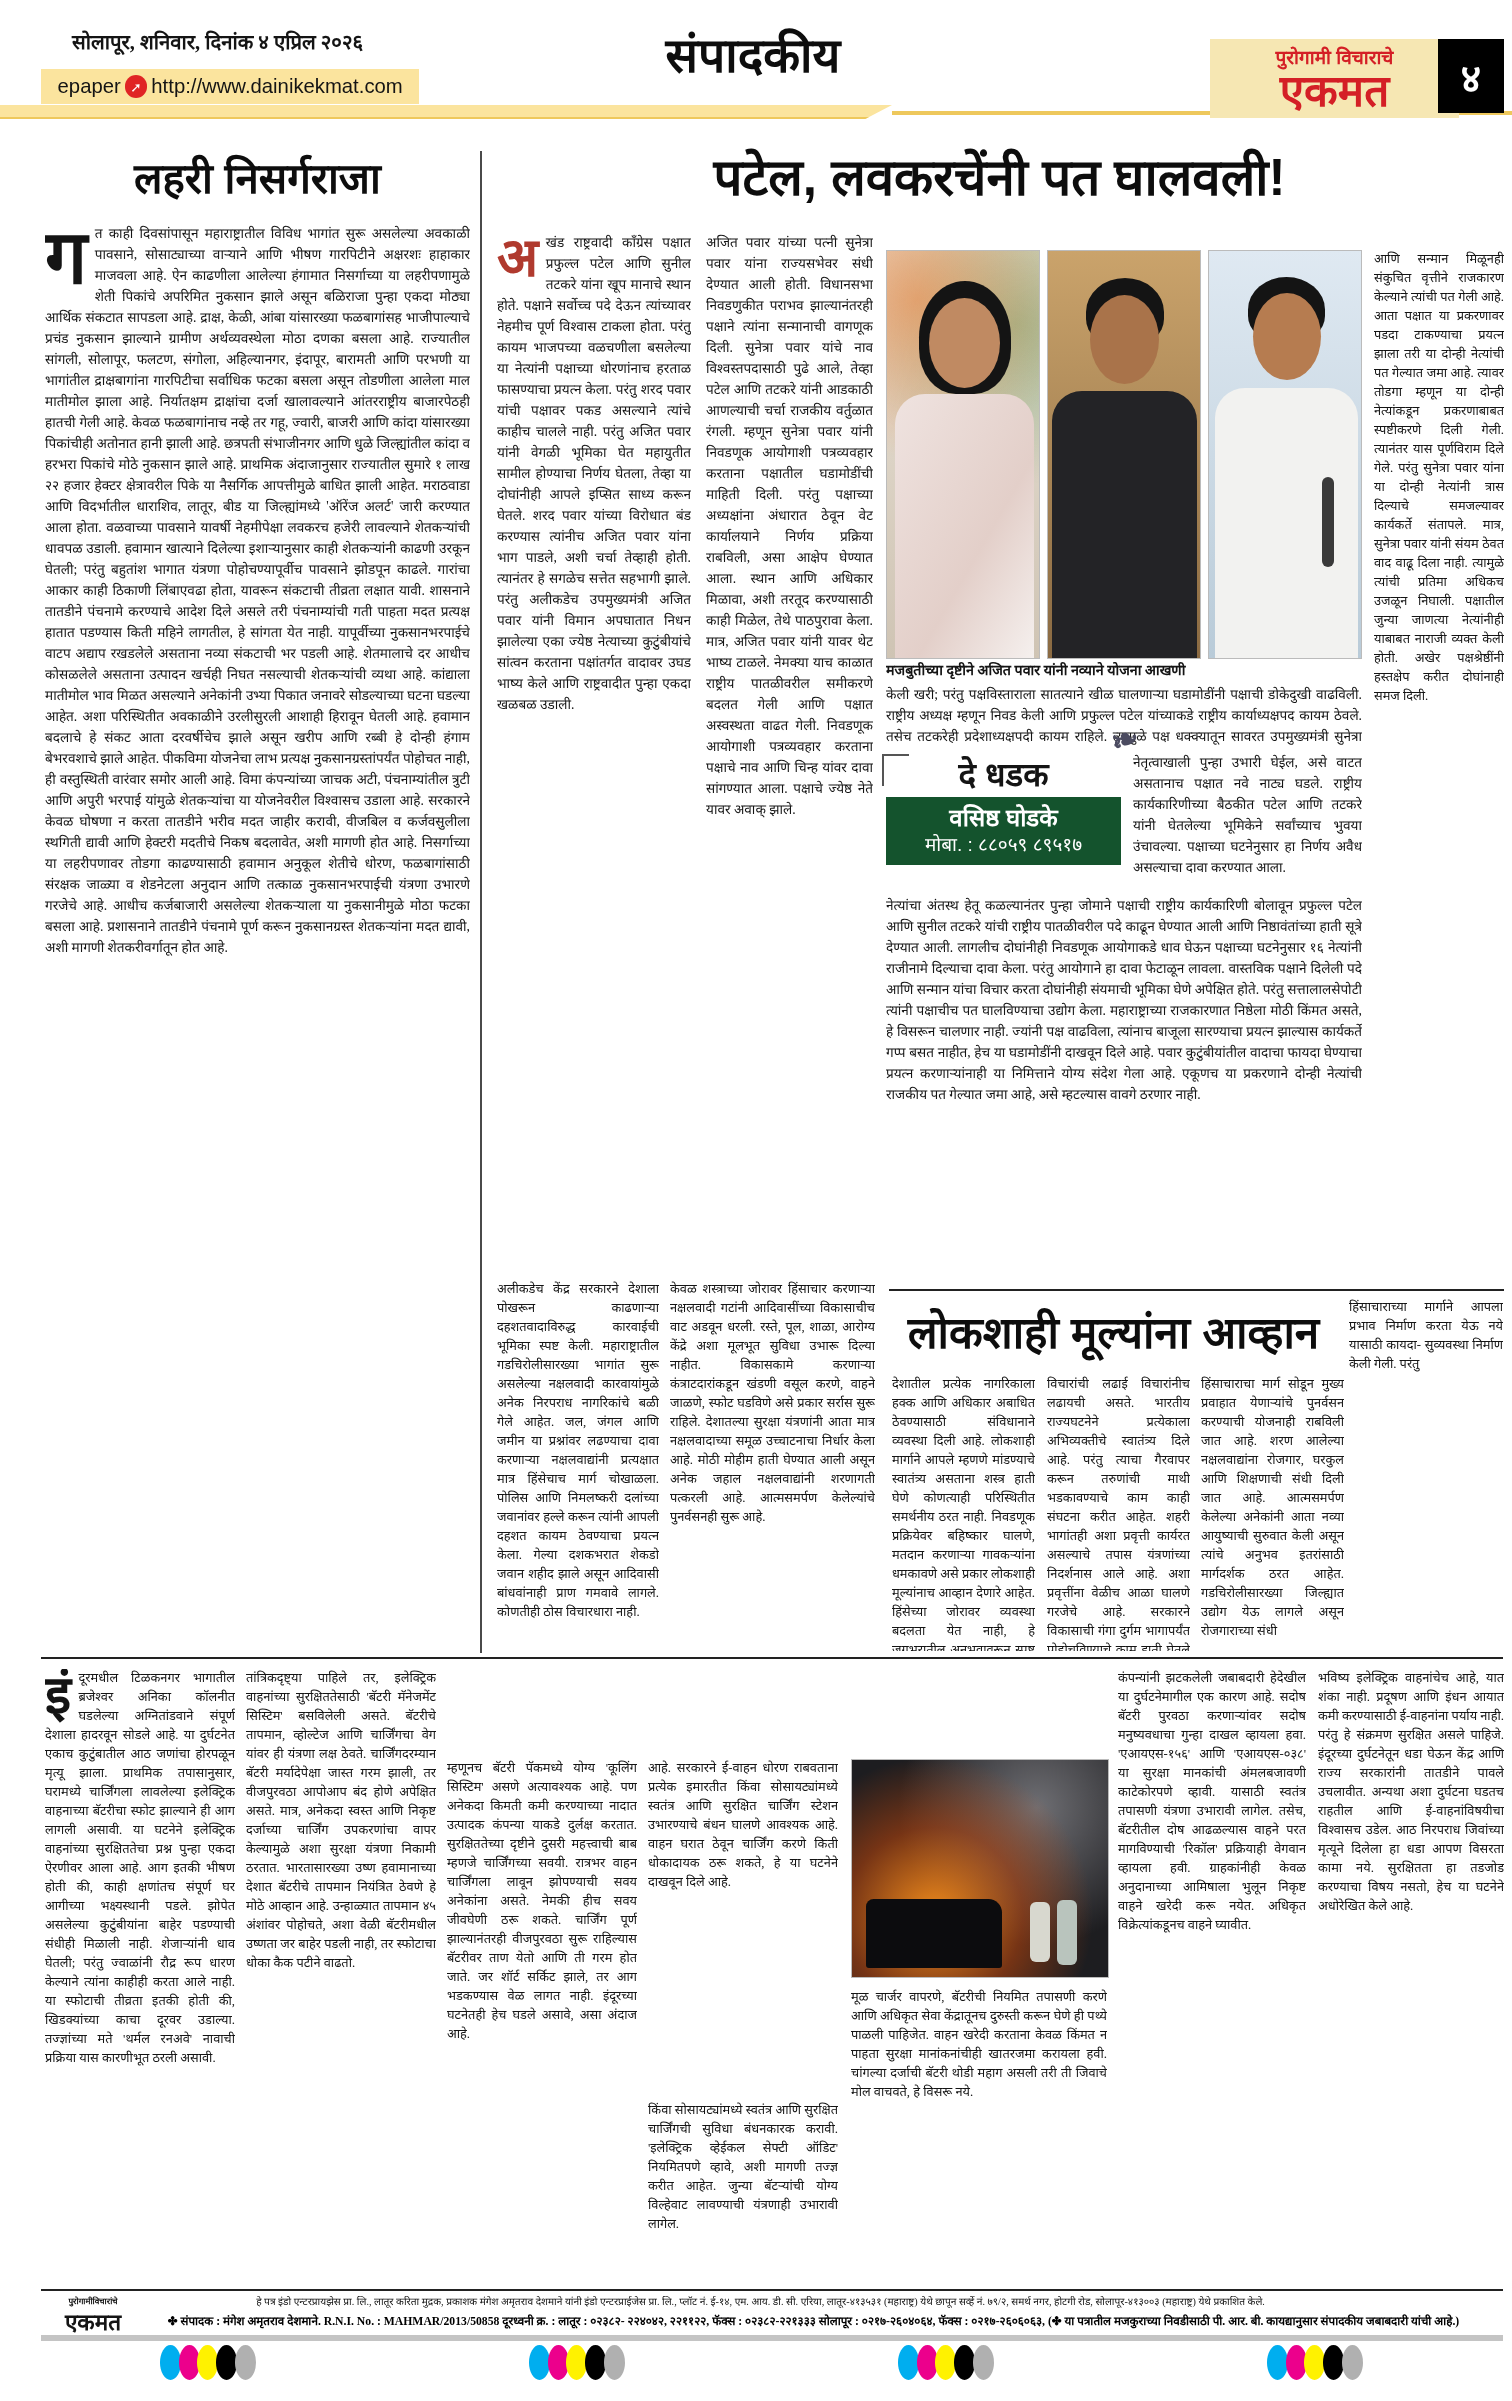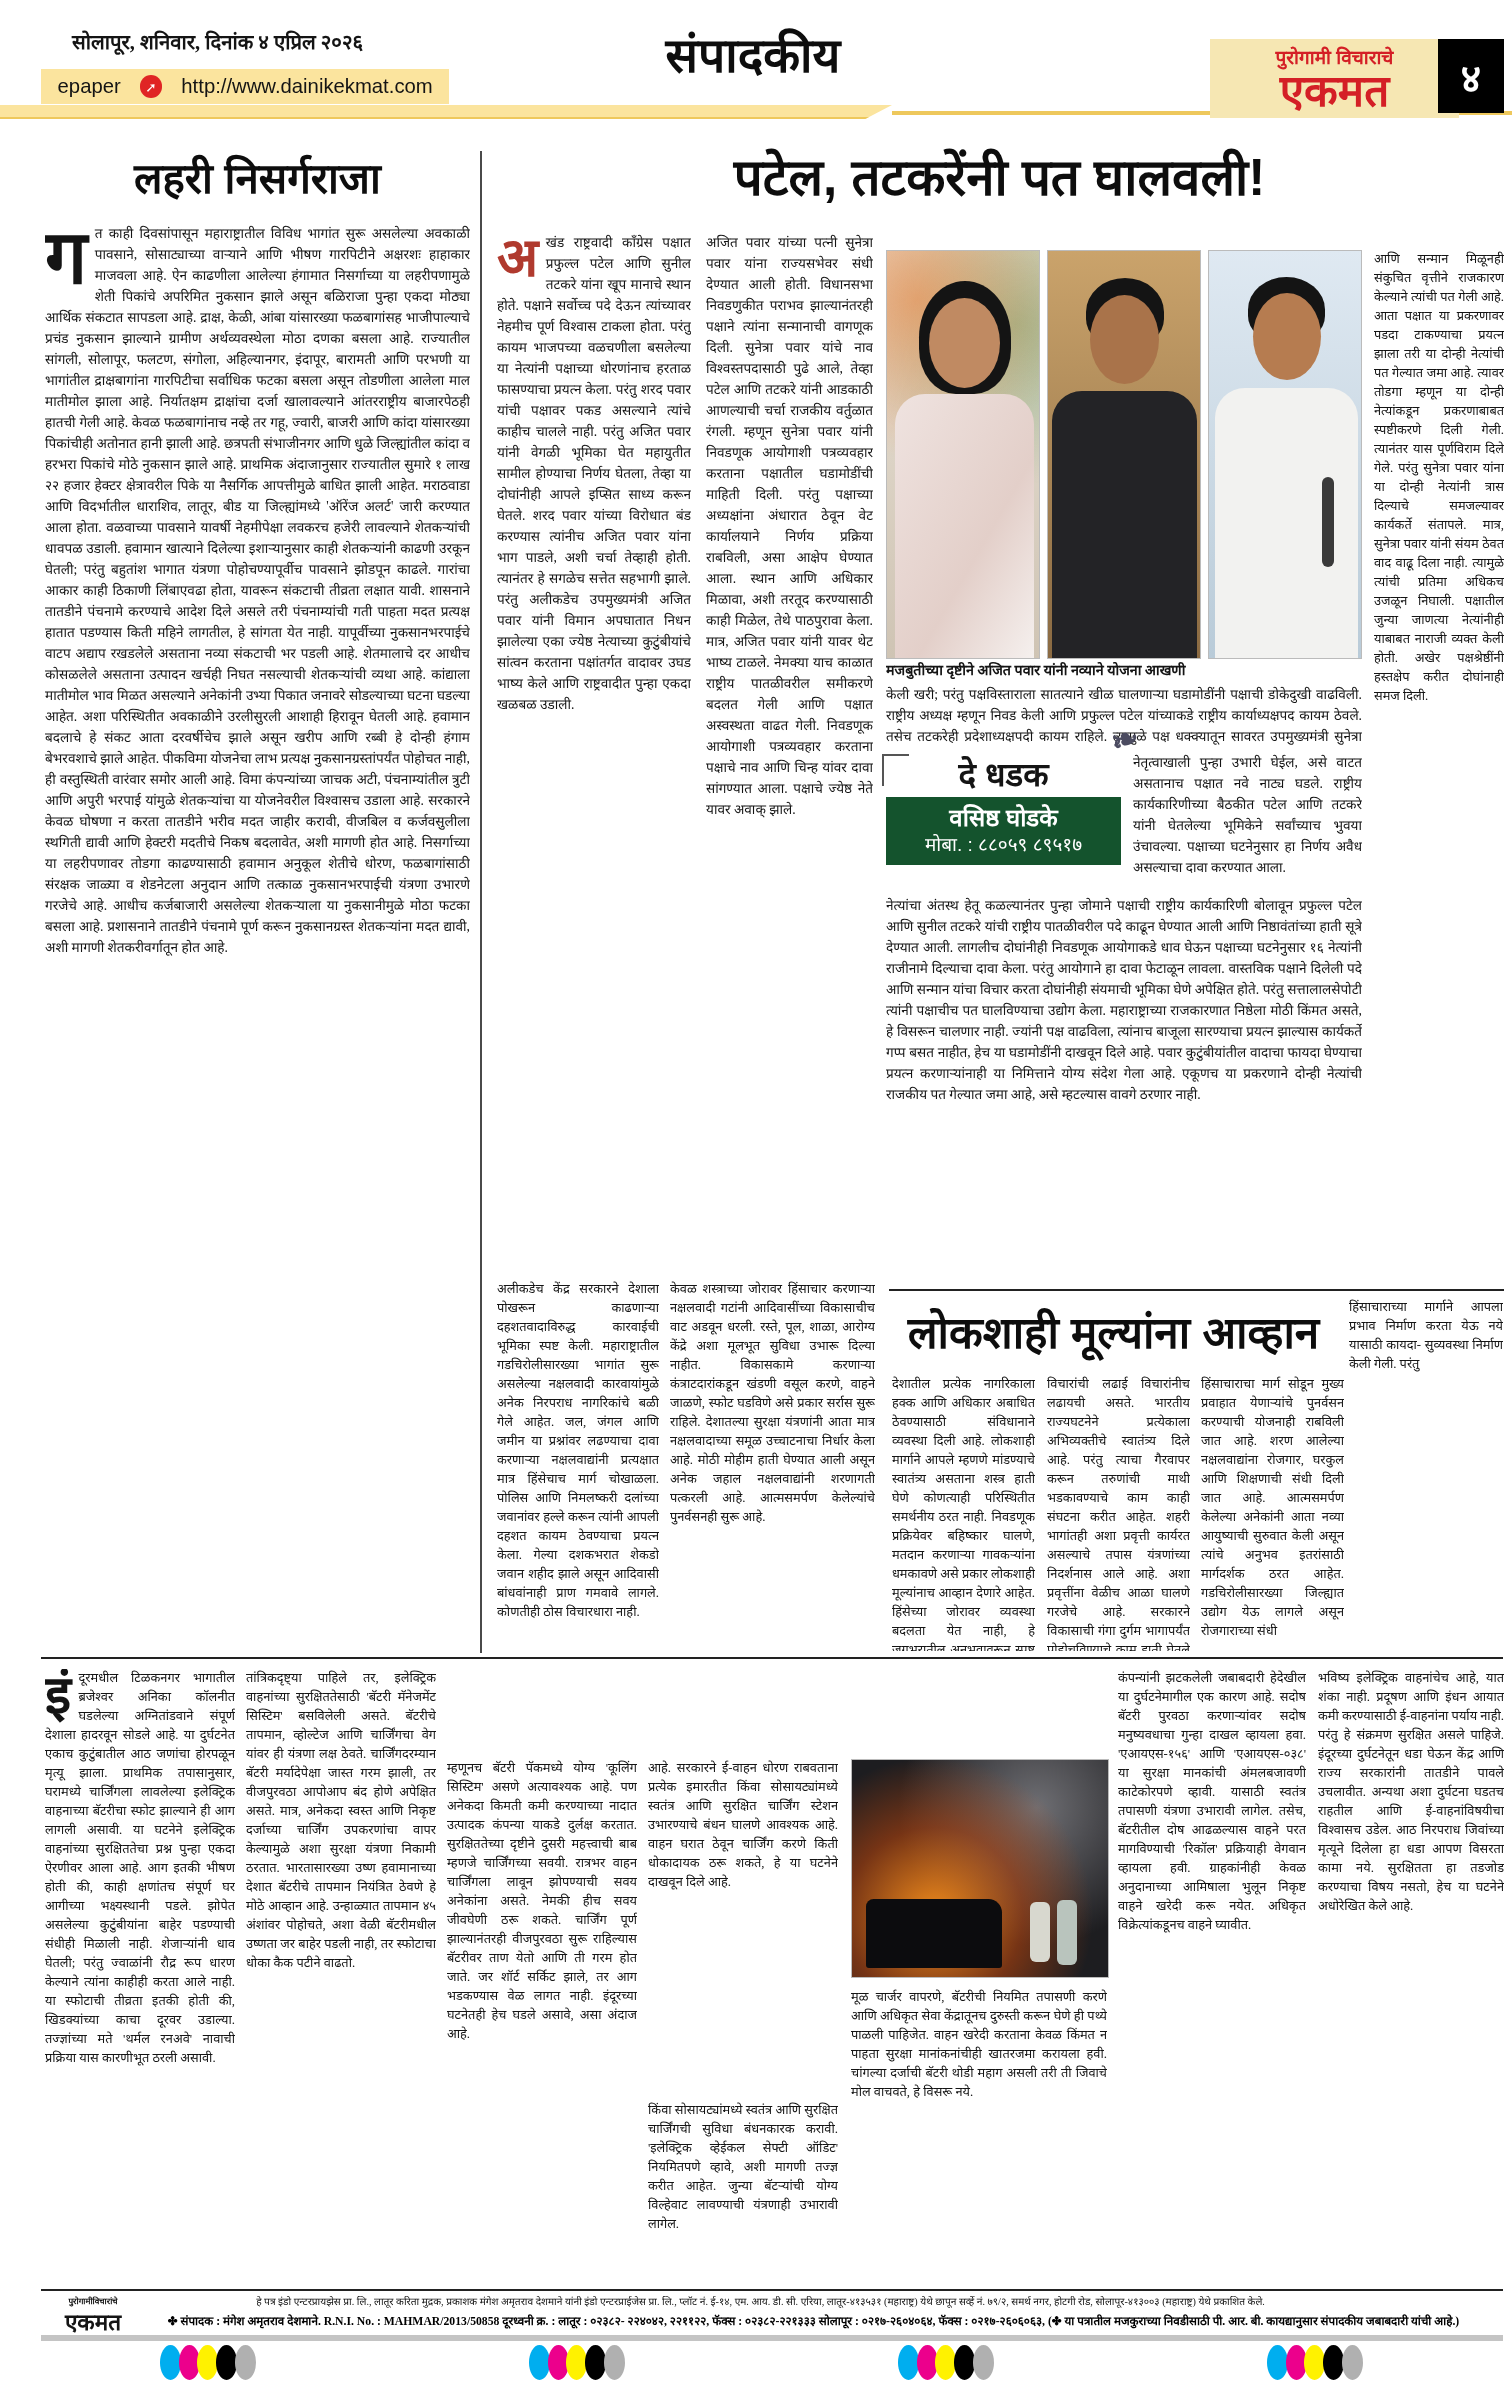--- a/index.html
+++ b/index.html
@@ -6,21 +6,21 @@
   .page{position:relative;width:1512px;height:2401px;background:#ffffff;overflow:hidden;color:#141414;font-family:"Liberation Serif",serif;}
   .abs{position:absolute;}
   .body-text{font-size:13.6px;line-height:21px;text-align:justify;overflow:hidden;}
   .small-text{font-size:12.8px;line-height:19px;text-align:justify;overflow:hidden;}
   .headline{font-family:"Liberation Sans",sans-serif;font-weight:bold;text-align:center;color:#0d0d0d;}
   .dropcap{float:left;font-family:"Liberation Sans",sans-serif;font-weight:bold;line-height:.85;padding:3px 7.5px 0 0;}
   .vrule{background:#4a4a4a;width:1.5px;}
   .hrule{background:#222;height:2.3px;}
   
   .dateline{font-size:20.3px;font-weight:600;}
-  .ribbon{background:#fbe49e;display:flex;align-items:center;gap:19px;padding:0 16.6px;font-family:"Liberation Sans",sans-serif;font-size:20.3px;}
+  .ribbon{background:#fbe49e;display:flex;align-items:center;gap:4px;padding:0 16.6px;font-family:"Liberation Sans",sans-serif;font-size:20.3px;}
   .ribbon-tail{background:#fbe49e;clip-path:polygon(0 0,100% 0,97% 100%,0 100%);border-bottom:2.3px solid #eec85c;}
   .cursor-dot{display:inline-flex;width:22.6px;height:22.6px;border-radius:50%;background:#e02424;color:#fff;align-items:center;justify-content:center;font-size:13.6px;}
   .masthead{background:#f6e7b3;text-align:center;padding-top:4.5px;}
   .masthead .tag{color:#d41f26;font-weight:bold;font-size:19px;font-family:"Liberation Sans",sans-serif;}
   .masthead .nm{color:#d41f26;font-weight:bold;font-size:44px;line-height:41px;font-family:"Liberation Sans",sans-serif;}
   .pagenum{background:#000;color:#fff;display:flex;align-items:center;justify-content:center;font-size:39px;font-weight:bold;}
   
   .authbox{border-top:none;}
   .authbox .bx-title{font-family:"Liberation Sans",sans-serif;font-weight:bold;font-size:33px;text-align:center;line-height:45px;position:relative;}
   .corner{position:absolute;left:-4.5px;top:1.5px;width:25.6px;height:30px;border-left:2.3px solid #555;border-top:2.3px solid #555;}
@@ -65,21 +65,21 @@
   </div>
   <div class="abs pagenum" style="left:1438px;top:39px;width:66px;height:74px;">४</div>
 
   <div class="abs headline" style="left:45px;top:148px;width:425px;font-size:42px;">लहरी निसर्गराजा</div>
   <div class="abs body-text" style="left:45px;top:223px;width:425px;height:1425px;">
     <span class="dropcap" style="font-size:75px;">ग</span><span>त काही दिवसांपासून महाराष्ट्रातील विविध भागांत सुरू असलेल्या अवकाळी पावसाने, सोसाट्याच्या वाऱ्याने आणि भीषण गारपिटीने अक्षरशः हाहाकार माजवला आहे. ऐन काढणीला आलेल्या हंगामात निसर्गाच्या या लहरीपणामुळे शेती पिकांचे अपरिमित नुकसान झाले असून बळिराजा पुन्हा एकदा मोठ्या आर्थिक संकटात सापडला आहे. द्राक्ष, केळी, आंबा यांसारख्या फळबागांसह भाजीपाल्याचे प्रचंड नुकसान झाल्याने ग्रामीण अर्थव्यवस्थेला मोठा दणका बसला आहे. राज्यातील सांगली, सोलापूर, फलटण, संगोला, अहिल्यानगर, इंदापूर, बारामती आणि परभणी या भागांतील द्राक्षबागांना गारपिटीचा सर्वाधिक फटका बसला असून तोडणीला आलेला माल मातीमोल झाला आहे. निर्यातक्षम द्राक्षांचा दर्जा खालावल्याने आंतरराष्ट्रीय बाजारपेठही हातची गेली आहे. केवळ फळबागांनाच नव्हे तर गहू, ज्वारी, बाजरी आणि कांदा यांसारख्या पिकांचीही अतोनात हानी झाली आहे. छत्रपती संभाजीनगर आणि धुळे जिल्ह्यांतील कांदा व हरभरा पिकांचे मोठे नुकसान झाले आहे. प्राथमिक अंदाजानुसार राज्यातील सुमारे १ लाख २२ हजार हेक्टर क्षेत्रावरील पिके या नैसर्गिक आपत्तीमुळे बाधित झाली आहेत. मराठवाडा आणि विदर्भातील धाराशिव, लातूर, बीड या जिल्ह्यांमध्ये 'ऑरेंज अलर्ट' जारी करण्यात आला होता. वळवाच्या पावसाने यावर्षी नेहमीपेक्षा लवकरच हजेरी लावल्याने शेतकऱ्यांची धावपळ उडाली. हवामान खात्याने दिलेल्या इशाऱ्यानुसार काही शेतकऱ्यांनी काढणी उरकून घेतली; परंतु बहुतांश भागात यंत्रणा पोहोचण्यापूर्वीच पावसाने झोडपून काढले. गारांचा आकार काही ठिकाणी लिंबाएवढा होता, यावरून संकटाची तीव्रता लक्षात यावी. शासनाने तातडीने पंचनामे करण्याचे आदेश दिले असले तरी पंचनाम्यांची गती पाहता मदत प्रत्यक्ष हातात पडण्यास किती महिने लागतील, हे सांगता येत नाही. यापूर्वीच्या नुकसानभरपाईचे वाटप अद्याप रखडलेले असताना नव्या संकटाची भर पडली आहे. शेतमालाचे दर आधीच कोसळलेले असताना उत्पादन खर्चही निघत नसल्याची शेतकऱ्यांची व्यथा आहे. कांद्याला मातीमोल भाव मिळत असल्याने अनेकांनी उभ्या पिकात जनावरे सोडल्याच्या घटना घडल्या आहेत. अशा परिस्थितीत अवकाळीने उरलीसुरली आशाही हिरावून घेतली आहे. हवामान बदलाचे हे संकट आता दरवर्षीचेच झाले असून खरीप आणि रब्बी हे दोन्ही हंगाम बेभरवशाचे झाले आहेत. पीकविमा योजनेचा लाभ प्रत्यक्ष नुकसानग्रस्तांपर्यंत पोहोचत नाही, ही वस्तुस्थिती वारंवार समोर आली आहे. विमा कंपन्यांच्या जाचक अटी, पंचनाम्यांतील त्रुटी आणि अपुरी भरपाई यांमुळे शेतकऱ्यांचा या योजनेवरील विश्वासच उडाला आहे. सरकारने केवळ घोषणा न करता तातडीने भरीव मदत जाहीर करावी, वीजबिल व कर्जवसुलीला स्थगिती द्यावी आणि हेक्टरी मदतीचे निकष बदलावेत, अशी मागणी होत आहे. निसर्गाच्या या लहरीपणावर तोडगा काढण्यासाठी हवामान अनुकूल शेतीचे धोरण, फळबागांसाठी संरक्षक जाळ्या व शेडनेटला अनुदान आणि तत्काळ नुकसानभरपाईची यंत्रणा उभारणे गरजेचे आहे. आधीच कर्जबाजारी असलेल्या शेतकऱ्याला या नुकसानीमुळे मोठा फटका बसला आहे. प्रशासनाने तातडीने पंचनामे पूर्ण करून नुकसानग्रस्त शेतकऱ्यांना मदत द्यावी, अशी मागणी शेतकरीवर्गातून होत आहे.</span>
   </div>
 
   <div class="abs vrule" style="left:480px;top:151px;height:1502px;"></div>
 
-  <div class="abs headline" style="left:497px;top:140px;width:1005px;font-size:51px;">पटेल, तटकरेंनी पत घालवली!</div>
+  <div class="abs headline" style="left:497px;top:140px;width:1005px;font-size:51px;">पटेल, लवकरचेंनी पत घालवली!</div>
 
   <div class="abs body-text" style="left:497px;top:232px;width:194px;height:1041px;">
     <span class="dropcap" style="font-size:54px;color:#b03a2e;">अ</span><span>खंड राष्ट्रवादी काँग्रेस पक्षात प्रफुल्ल पटेल आणि सुनील तटकरे यांना खूप मानाचे स्थान होते. पक्षाने सर्वोच्च पदे देऊन त्यांच्यावर नेहमीच पूर्ण विश्वास टाकला होता. परंतु कायम भाजपच्या वळचणीला बसलेल्या या नेत्यांनी पक्षाच्या धोरणांनाच हरताळ फासण्याचा प्रयत्न केला. परंतु शरद पवार यांची पक्षावर पकड असल्याने त्यांचे काहीच चालले नाही. परंतु अजित पवार यांनी वेगळी भूमिका घेत महायुतीत सामील होण्याचा निर्णय घेतला, तेव्हा या दोघांनीही आपले इप्सित साध्य करून घेतले. शरद पवार यांच्या विरोधात बंड करण्यास त्यांनीच अजित पवार यांना भाग पाडले, अशी चर्चा तेव्हाही होती. त्यानंतर हे सगळेच सत्तेत सहभागी झाले. परंतु अलीकडेच उपमुख्यमंत्री अजित पवार यांनी विमान अपघातात निधन झालेल्या एका ज्येष्ठ नेत्याच्या कुटुंबीयांचे सांत्वन करताना पक्षांतर्गत वादावर उघड भाष्य केले आणि राष्ट्रवादीत पुन्हा एकदा खळबळ उडाली.</span>
   </div>
   <div class="abs body-text" style="left:706px;top:232px;width:167px;height:1041px;">अजित पवार यांच्या पत्नी सुनेत्रा पवार यांना राज्यसभेवर संधी देण्यात आली होती. विधानसभा निवडणुकीत पराभव झाल्यानंतरही पक्षाने त्यांना सन्मानाची वागणूक दिली. सुनेत्रा पवार यांचे नाव विश्वस्तपदासाठी पुढे आले, तेव्हा पटेल आणि तटकरे यांनी आडकाठी आणल्याची चर्चा राजकीय वर्तुळात रंगली. म्हणून सुनेत्रा पवार यांनी निवडणूक आयोगाशी पत्रव्यवहार करताना पक्षातील घडामोडींची माहिती दिली. परंतु पक्षाच्या अध्यक्षांना अंधारात ठेवून वेट कार्यालयाने निर्णय प्रक्रिया राबविली, असा आक्षेप घेण्यात आला. स्थान आणि अधिकार मिळावा, अशी तरतूद करण्यासाठी काही मिळेल, तेथे पाठपुरावा केला. मात्र, अजित पवार यांनी यावर थेट भाष्य टाळले. नेमक्या याच काळात राष्ट्रीय पातळीवरील समीकरणे बदलत गेली आणि पक्षात अस्वस्थता वाढत गेली. निवडणूक आयोगाशी पत्रव्यवहार करताना पक्षाचे नाव आणि चिन्ह यांवर दावा सांगण्यात आला. पक्षाचे ज्येष्ठ नेते यावर अवाक् झाले.</div>
 
   <div class="abs" style="left:886px;top:250px;width:476px;height:407px;display:flex;gap:6.8px;">
     <div class="photo" style="width:154px;height:407px;background:radial-gradient(circle at 20% 12%,rgba(240,130,60,.6),transparent 42%),radial-gradient(circle at 85% 18%,rgba(70,140,70,.45),transparent 45%),linear-gradient(#e9e2d6,#cfc4b4);">
       <div class="ph-hair" style="left:32px;top:30px;width:92px;height:113px;"></div>
       <div class="ph-head" style="left:42px;top:47px;width:71px;height:90px;background:#c08a62;"></div>

